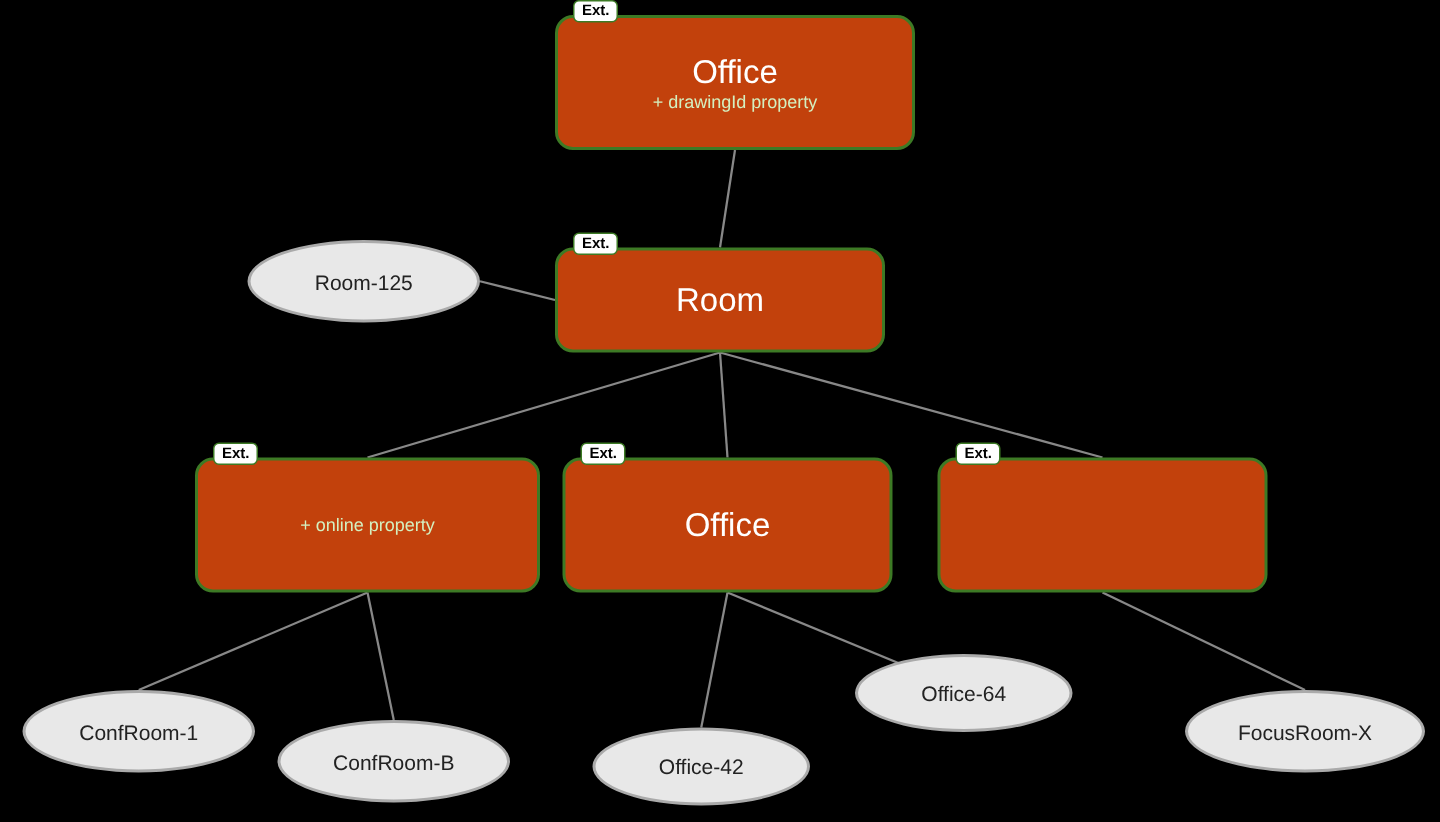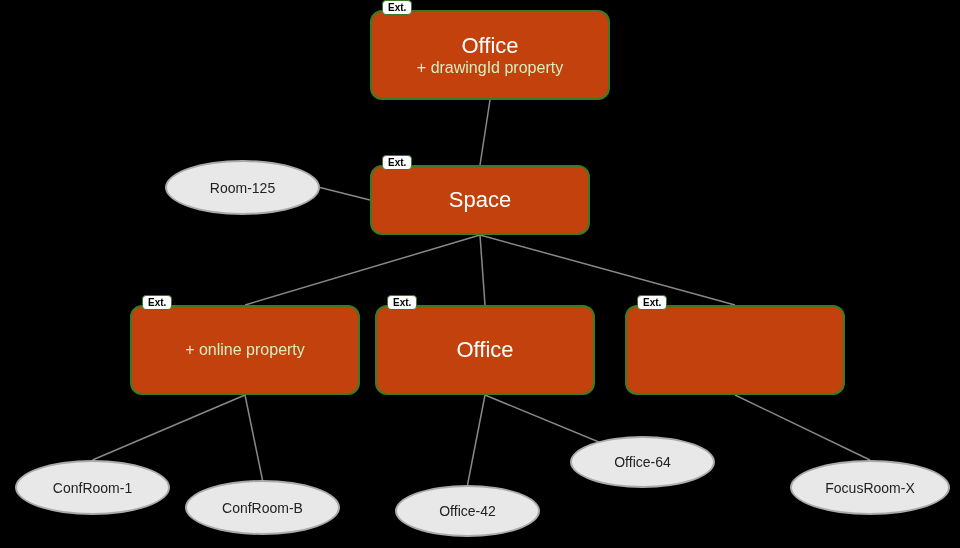--- a/index.html
+++ b/index.html
@@ -45,21 +45,21 @@
       font-weight: bold;
     }
 
     .node-box .node-title {
       font-size: 22px;
       font-weight: 400;
       color: #fff;
     }
 
     .node-box .node-subtitle {
-      font-size: 16px;
+      font-size: 12px;
       color: #d4f0c0;
       margin-top: 0;
     }
 
     .node-ellipse {
       position: absolute;
       background: #e8e8e8;
       border: 2px solid #aaa;
       border-radius: 50%;
       display: flex;
@@ -86,21 +86,21 @@
     <line x1="735" y1="395" x2="870" y2="460" stroke="#888" stroke-width="1.5"></line>
   </svg>
 
 <div class="node-box" style="left: 370px; top: 10px; width: 240px; height: 90px;">
     <span class="ext-badge">Ext.</span>
     <span class="node-title">Office</span>
     <span class="node-subtitle">+ drawingId property</span>
   </div>
 <div class="node-box" style="left: 370px; top: 165px; width: 220px; height: 70px;">
     <span class="ext-badge">Ext.</span>
-    <span class="node-title">Space</span>
+    <span class="node-title">Room</span>
   </div>
 <div class="node-box" style="left: 130px; top: 305px; width: 230px; height: 90px;">
     <span class="ext-badge">Ext.</span>
     <span class="node-subtitle">+ online property</span>
   </div>
 <div class="node-box" style="left: 375px; top: 305px; width: 220px; height: 90px;">
     <span class="ext-badge">Ext.</span>
     <span class="node-title">Office</span>
   </div>
 <div class="node-box" style="left: 625px; top: 305px; width: 220px; height: 90px;">

